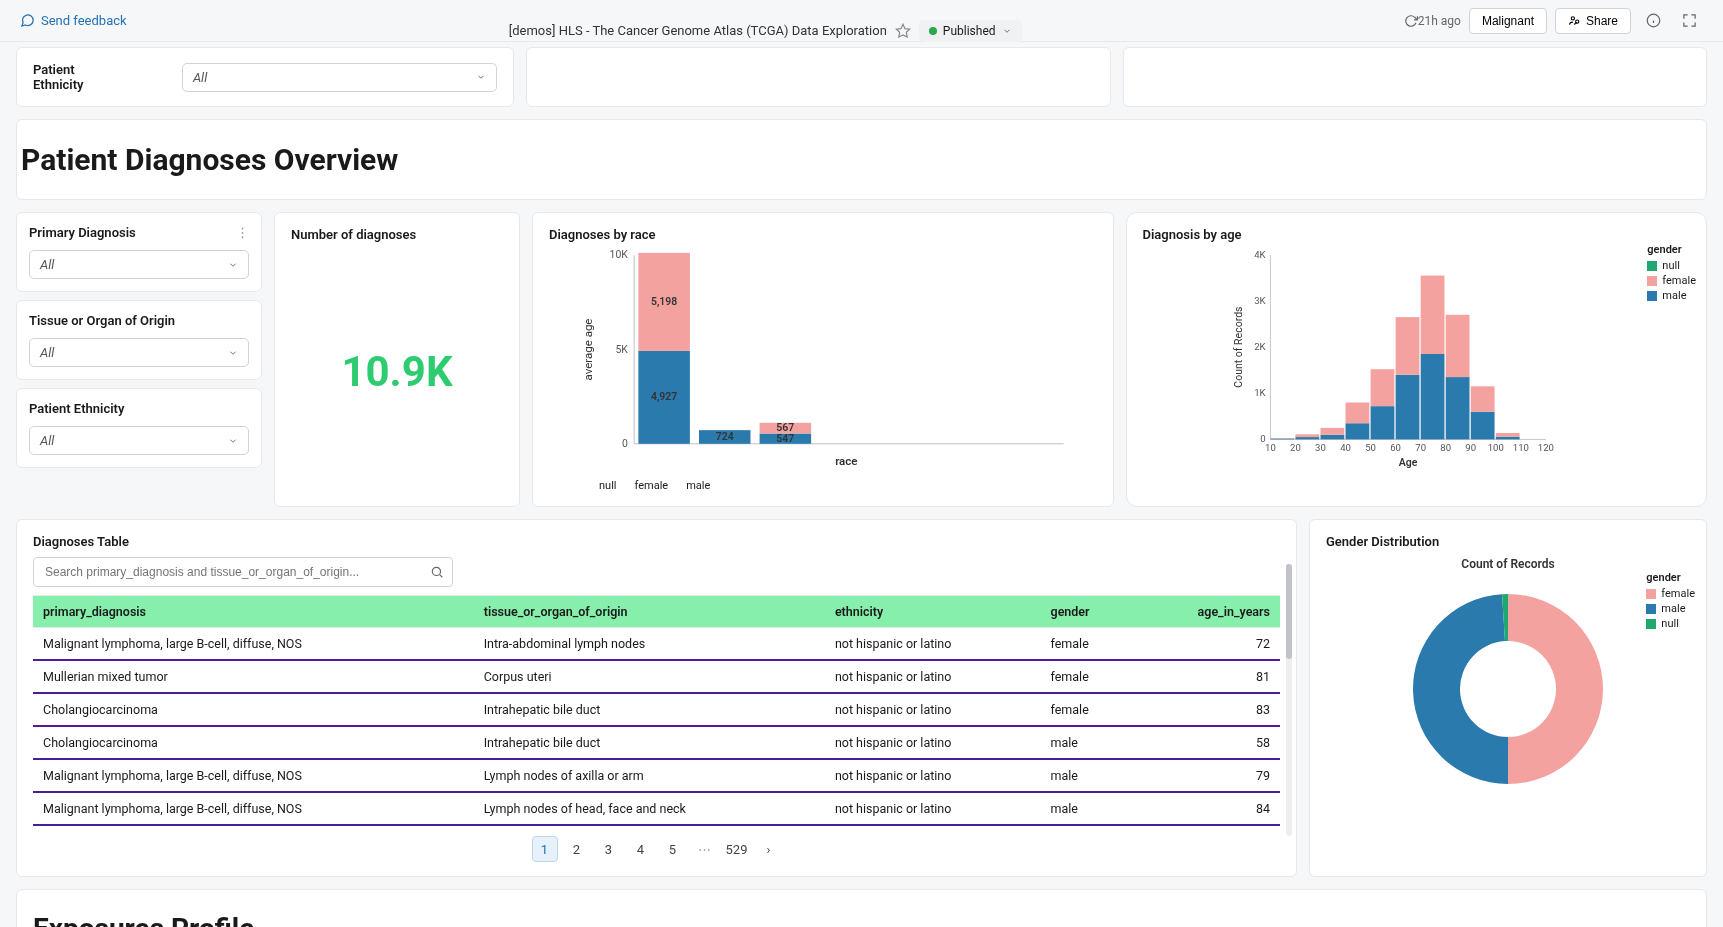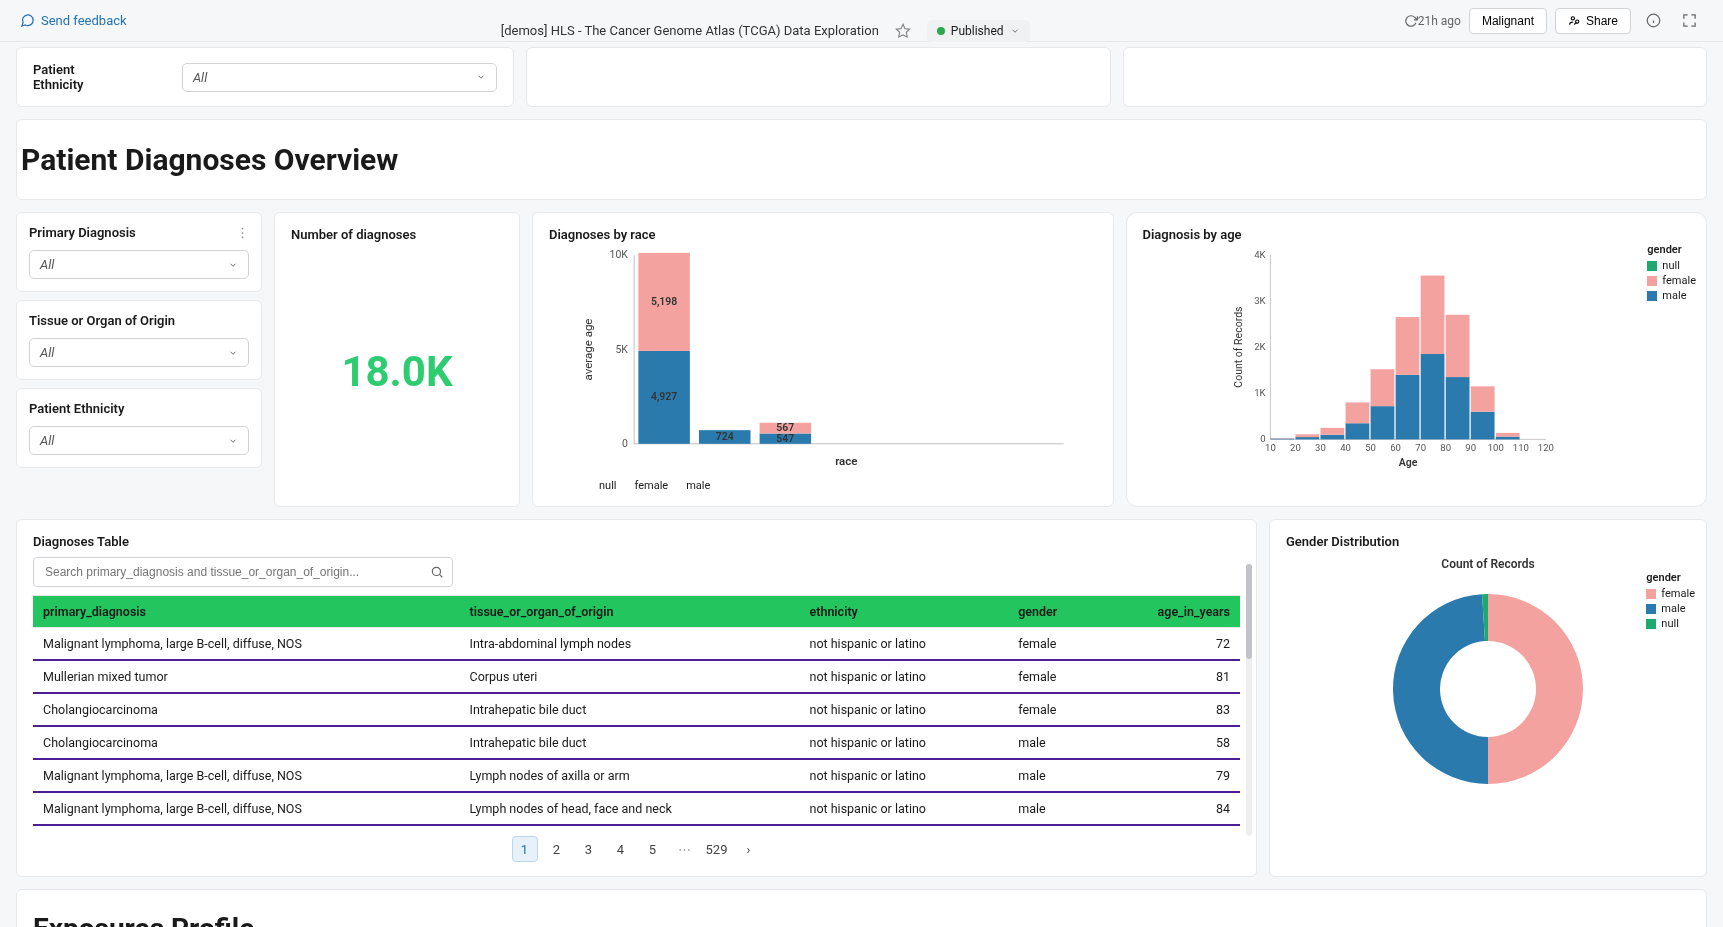--- a/index.html
+++ b/index.html
@@ -2,21 +2,21 @@
 <html><head>
 <meta charset="utf-8">
 <style>
 * { box-sizing: border-box; margin: 0; padding: 0; }
 body { font-family: -apple-system, BlinkMacSystemFont, "Segoe UI", Roboto, sans-serif; background: #f6f7f9; color: #1a1a1a; font-size: 13px; }
 
 
 .topbar { display: flex; align-items: center; padding: 6px 20px; background: #f6f7f9; border-bottom: 1px solid #e6e8eb; height: 42px; }
 .feedback { display: flex; align-items: center; gap: 6px; color: #2272B4; cursor: pointer; font-size: 13px; }
 .feedback svg { width: 15px; height: 15px; }
-.topbar-center { flex: 1; display: flex; justify-content: center; align-items: center; gap: 16px; margin-top: 20px; }
+.topbar-center { flex: 1; display: flex; justify-content: center; align-items: center; gap: 8px; margin-top: 20px; }
 .notebook-title { font-size: 13px; color: #333; }
 .star-icon { width: 16px; height: 16px; color: #888; }
 .status-pill { display: inline-flex; align-items: center; gap: 6px; background: #f0f1f3; border-radius: 5px; padding: 4px 10px; font-size: 12px; cursor: pointer; }
 .status-dot { width: 8px; height: 8px; border-radius: 50%; background: #2aa84a; }
 .chev { width: 10px; height: 10px; color: #555; }
 .topbar-right { display: flex; align-items: center; gap: 8px; }
 .refresh { display: flex; align-items: center; color: #666; font-size: 12px; cursor: pointer; }
 .refresh svg { width: 14px; height: 14px; }
 .btn { background: #fff; border: 1px solid #d0d4d9; border-radius: 4px; padding: 5px 12px; font-size: 12px; cursor: pointer; display: inline-flex; align-items: center; gap: 5px; }
 .icon-btn { width: 28px; height: 28px; display: inline-flex; align-items: center; justify-content: center; color: #666; cursor: pointer; }
@@ -55,28 +55,28 @@
 .legend-right .lg-title { font-weight:600; margin-bottom:3px; }
 .legend-right .lg-item { display:flex; align-items:center; gap:5px; margin-bottom:2px; }
 .swatch { width:10px; height:10px; }
 .legend-bottom { display:flex; gap:18px; font-size:11px; margin-top:6px; margin-left:50px;}
 .axis-label { font-size:11px; fill:#333; }
 .tick { font-size:10px; fill:#555; }
 .bar-label { font-size:10px; fill:#333; font-weight:600; }
 
 .table-row-wrap { margin-top: 12px; align-items: stretch; }
 .table-card { flex: 1; }
-.gender-card { width: 438px; }
+.gender-card { width: 398px; }
 
 .search-box { border:1px solid #d0d4d9; border-radius:4px; display:flex; align-items:center; padding:4px 8px; width:420px; margin-bottom:8px; }
 .search-box input { border:none; outline:none; flex:1; font-size:12px; padding:3px; }
 .search-box svg { width:14px; height:14px; color:#666; }
 
 table { width:100%; border-collapse: collapse; font-size:12.5px; }
-thead th { text-align:left; font-weight:600; padding:8px 10px; background:#22c55e; border-bottom:1px solid #e6e8eb; border-top:1px solid #e6e8eb; }
+thead th { text-align:left; font-weight:600; padding:8px 10px; background:#86efac; border-bottom:1px solid #e6e8eb; border-top:1px solid #e6e8eb; }
 tbody td { padding:8px 10px; border-bottom:2px solid #4c1d95; }
 .num-col { text-align:right; }
 
 .pagination { display:flex; justify-content:center; gap:6px; margin-top:10px; align-items:center; }
 .pg { min-width:26px; height:26px; display:inline-flex; align-items:center; justify-content:center; border-radius:4px; cursor:pointer; font-size:13px; color:#444; }
 .pg.active { background:#e7f1fb; color:#2272B4; border:1px solid #bcd6ee; }
 .pg.ellipsis { cursor:default; color:#888; }
 
 .donut-wrap { display:flex; justify-content:center; position:relative; }
 .donut-title { text-align:center; font-size:12px; font-weight:600; color:#333; margin-top:4px; }
@@ -194,21 +194,21 @@
           <span>All</span>
           <svg class="chev" viewBox="0 0 24 24" fill="none" stroke="currentColor" stroke-width="2">
               <polyline points="6 9 12 15 18 9"></polyline>
             </svg>
         </div>
       </div>
     </div>
 
     <div class="card metric-card">
       <div class="card-title">Number of diagnoses</div>
-      <div class="metric-value">18.0K</div>
+      <div class="metric-value">10.9K</div>
     </div>
 
     <div class="card chart-card">
       <div class="card-title">Diagnoses by race</div>
       <svg class="chart-svg" id="race-svg" viewBox="0 0 470 210">
           <text class="tick" x="49" y="188" text-anchor="end">0</text>
           <text class="tick" x="49" y="98" text-anchor="end">5K</text>
           <text class="tick" x="49" y="8" text-anchor="end">10K</text>
           <line x1="55" y1="5" x2="55" y2="185" stroke="#888" stroke-width="0.5"></line>
           <line x1="55" y1="185" x2="465" y2="185" stroke="#888" stroke-width="0.5"></line>

